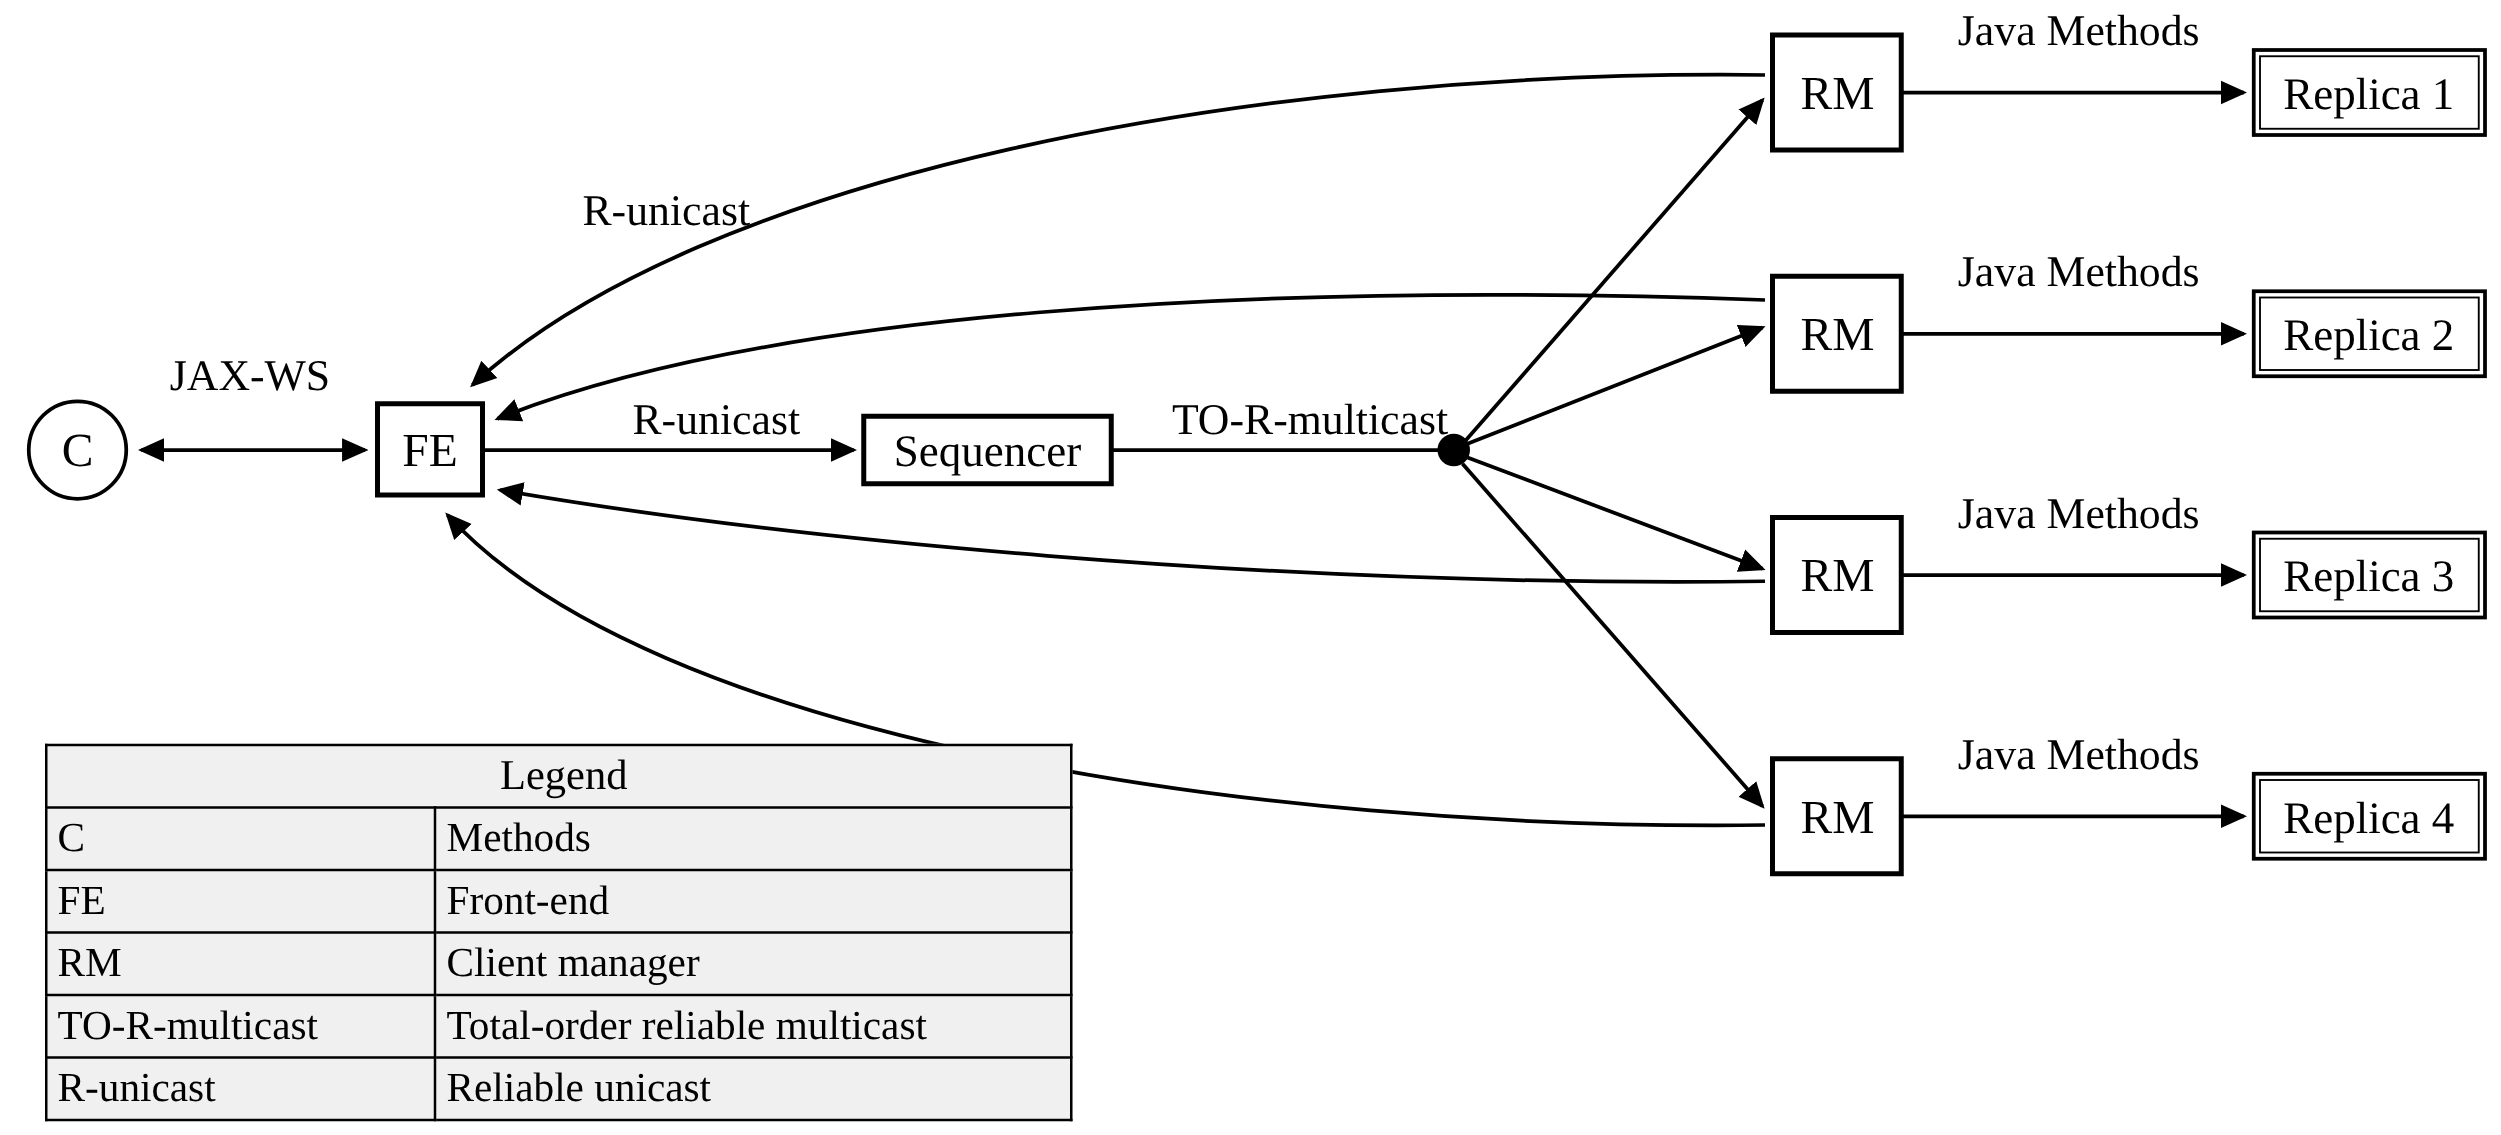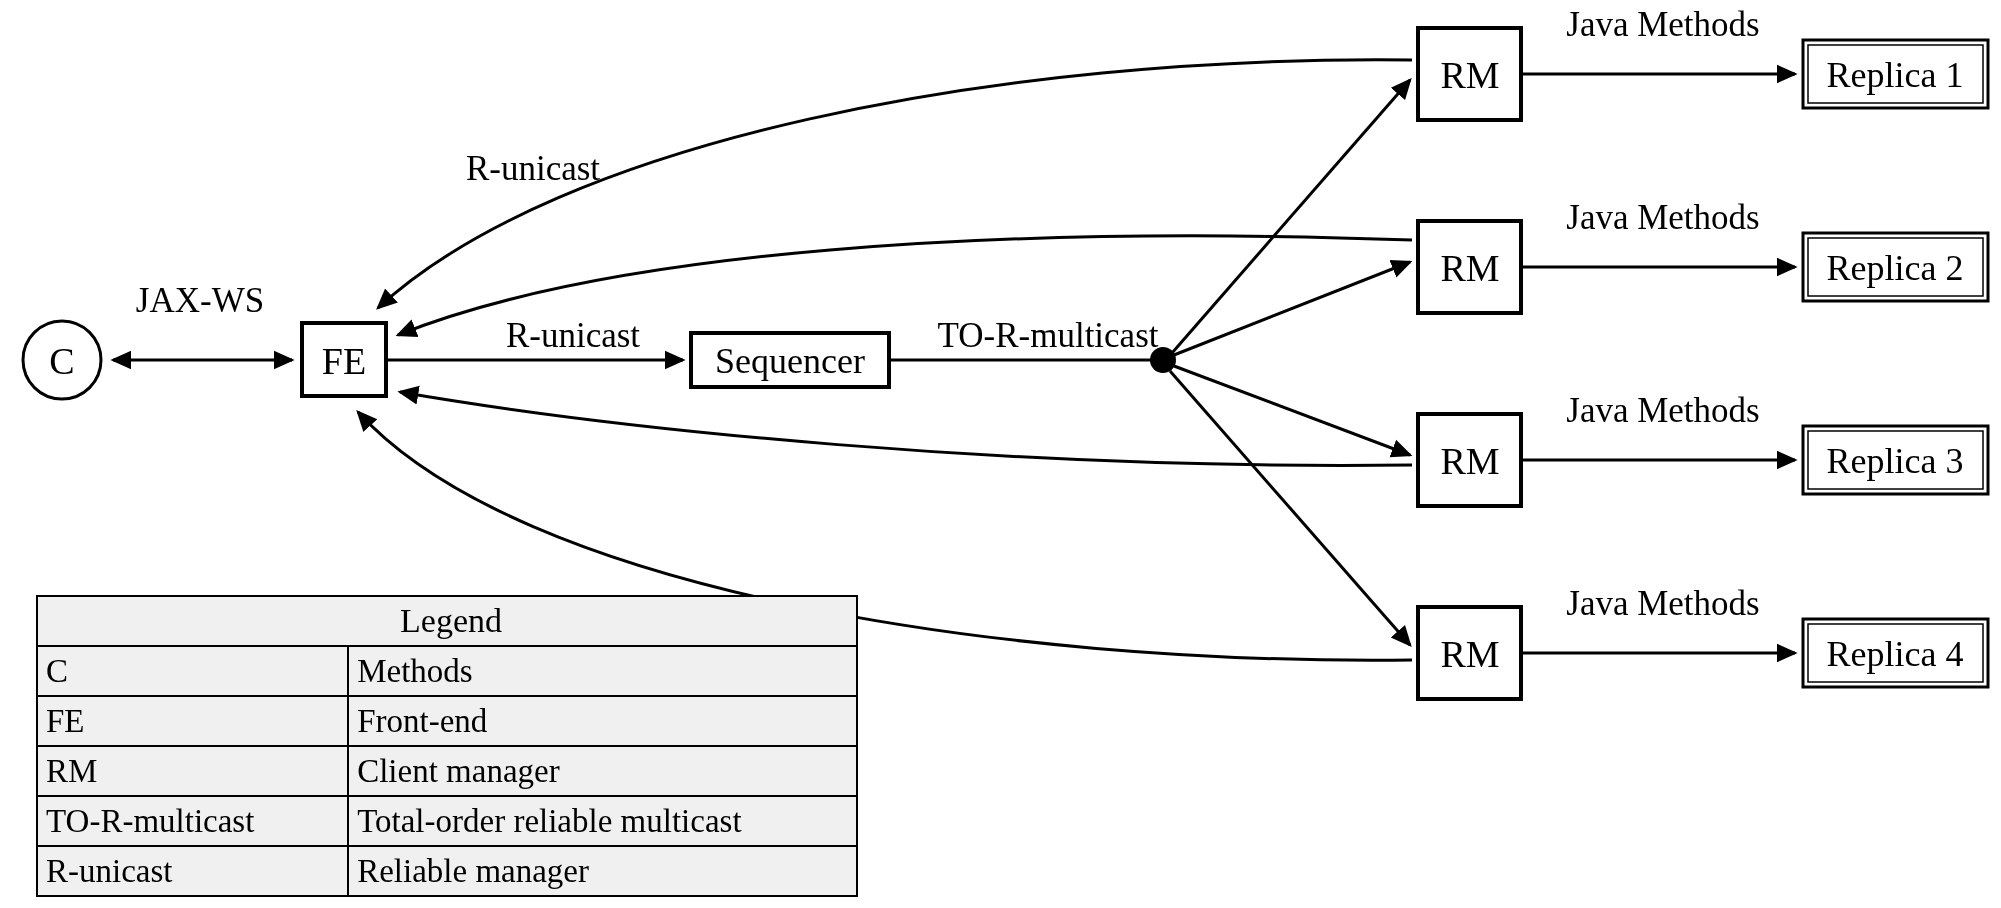--- a/index.html
+++ b/index.html
@@ -123,19 +123,19 @@
         <tr>
           <td class="key">RM</td>
           <td class="val">Client manager</td>
         </tr>
         <tr>
           <td class="key">TO-R-multicast</td>
           <td class="val">Total-order reliable multicast</td>
         </tr>
         <tr>
           <td class="key">R-unicast</td>
-          <td class="val">Reliable manager</td>
+          <td class="val">Reliable unicast</td>
         </tr>
       </tbody>
     </table>
   </div>
 
 </div>
 
 </body></html>

